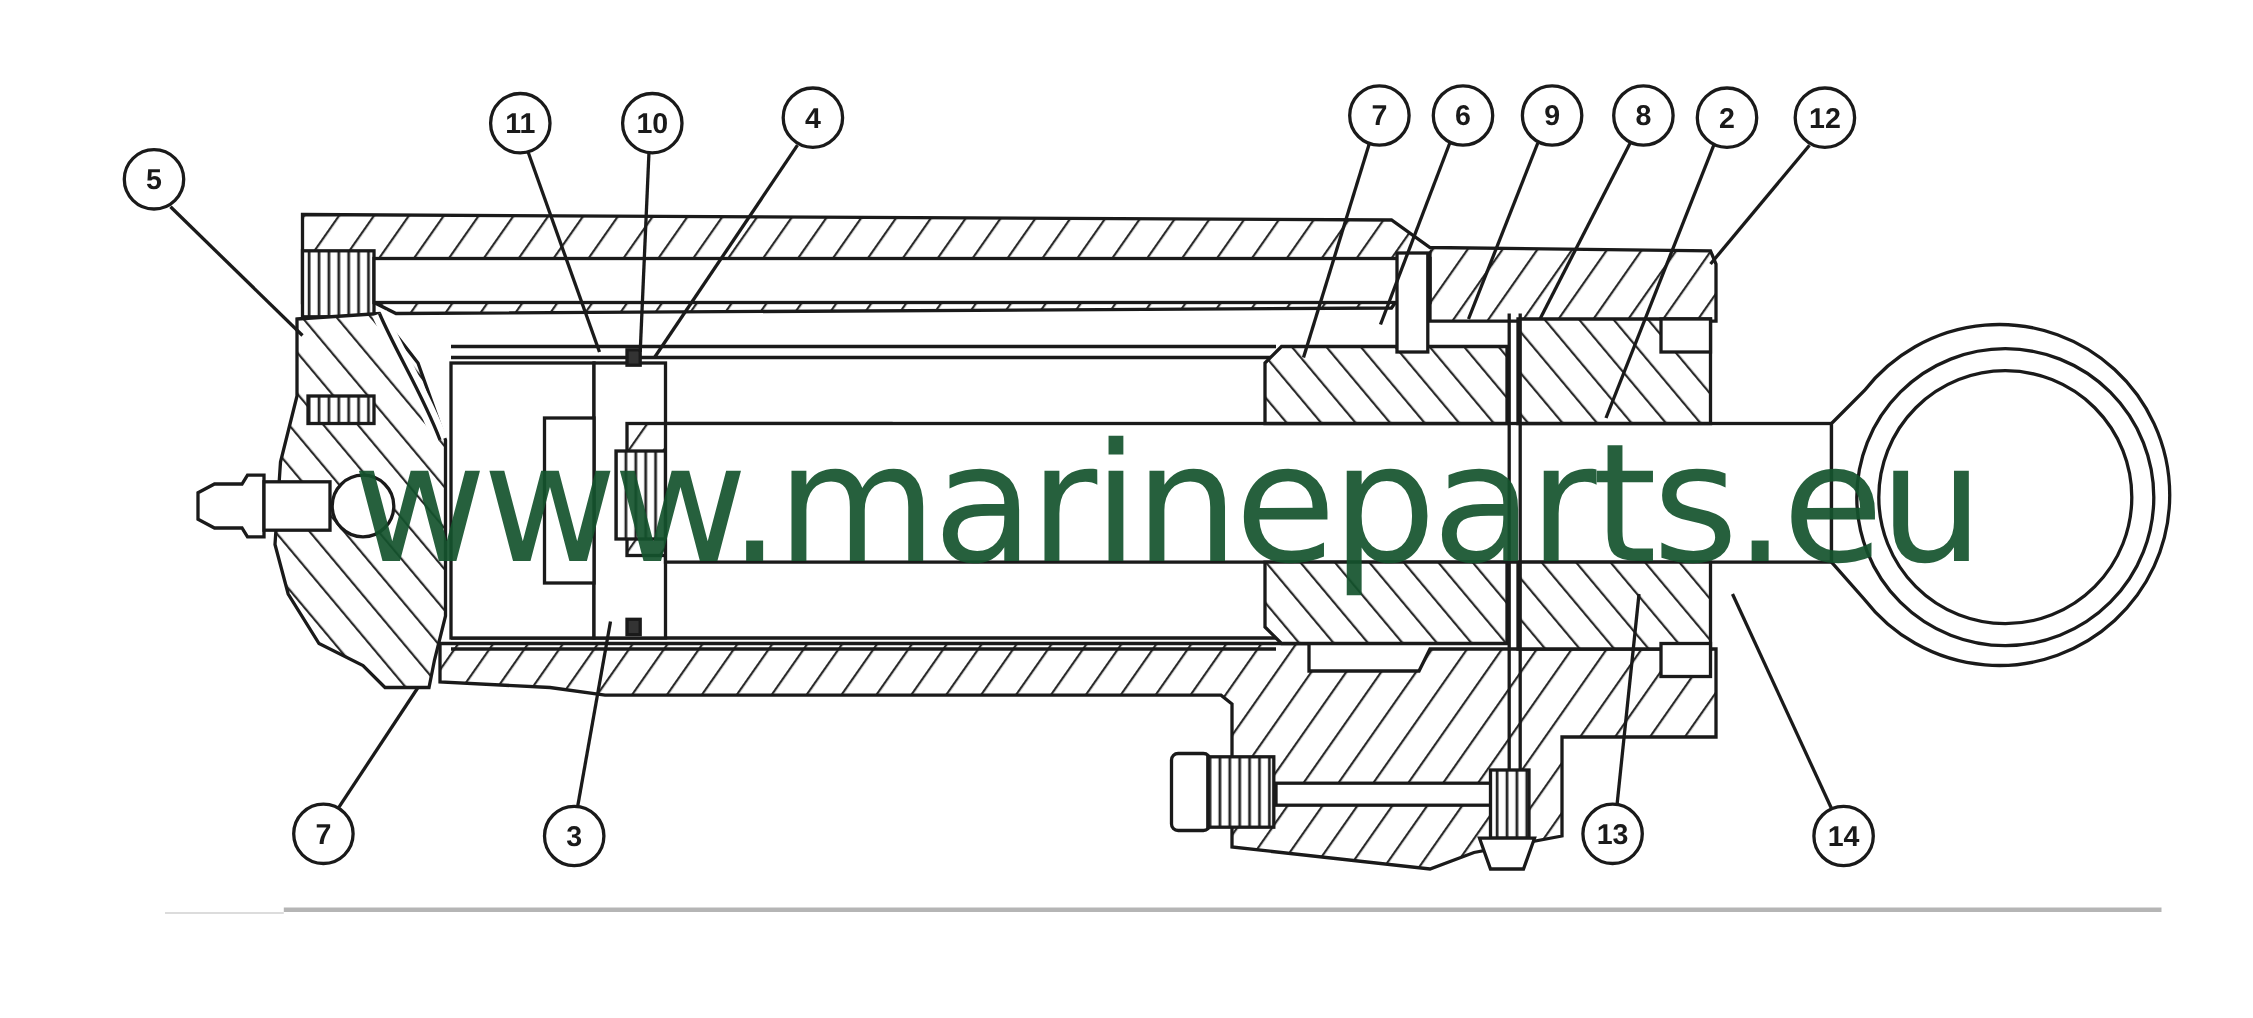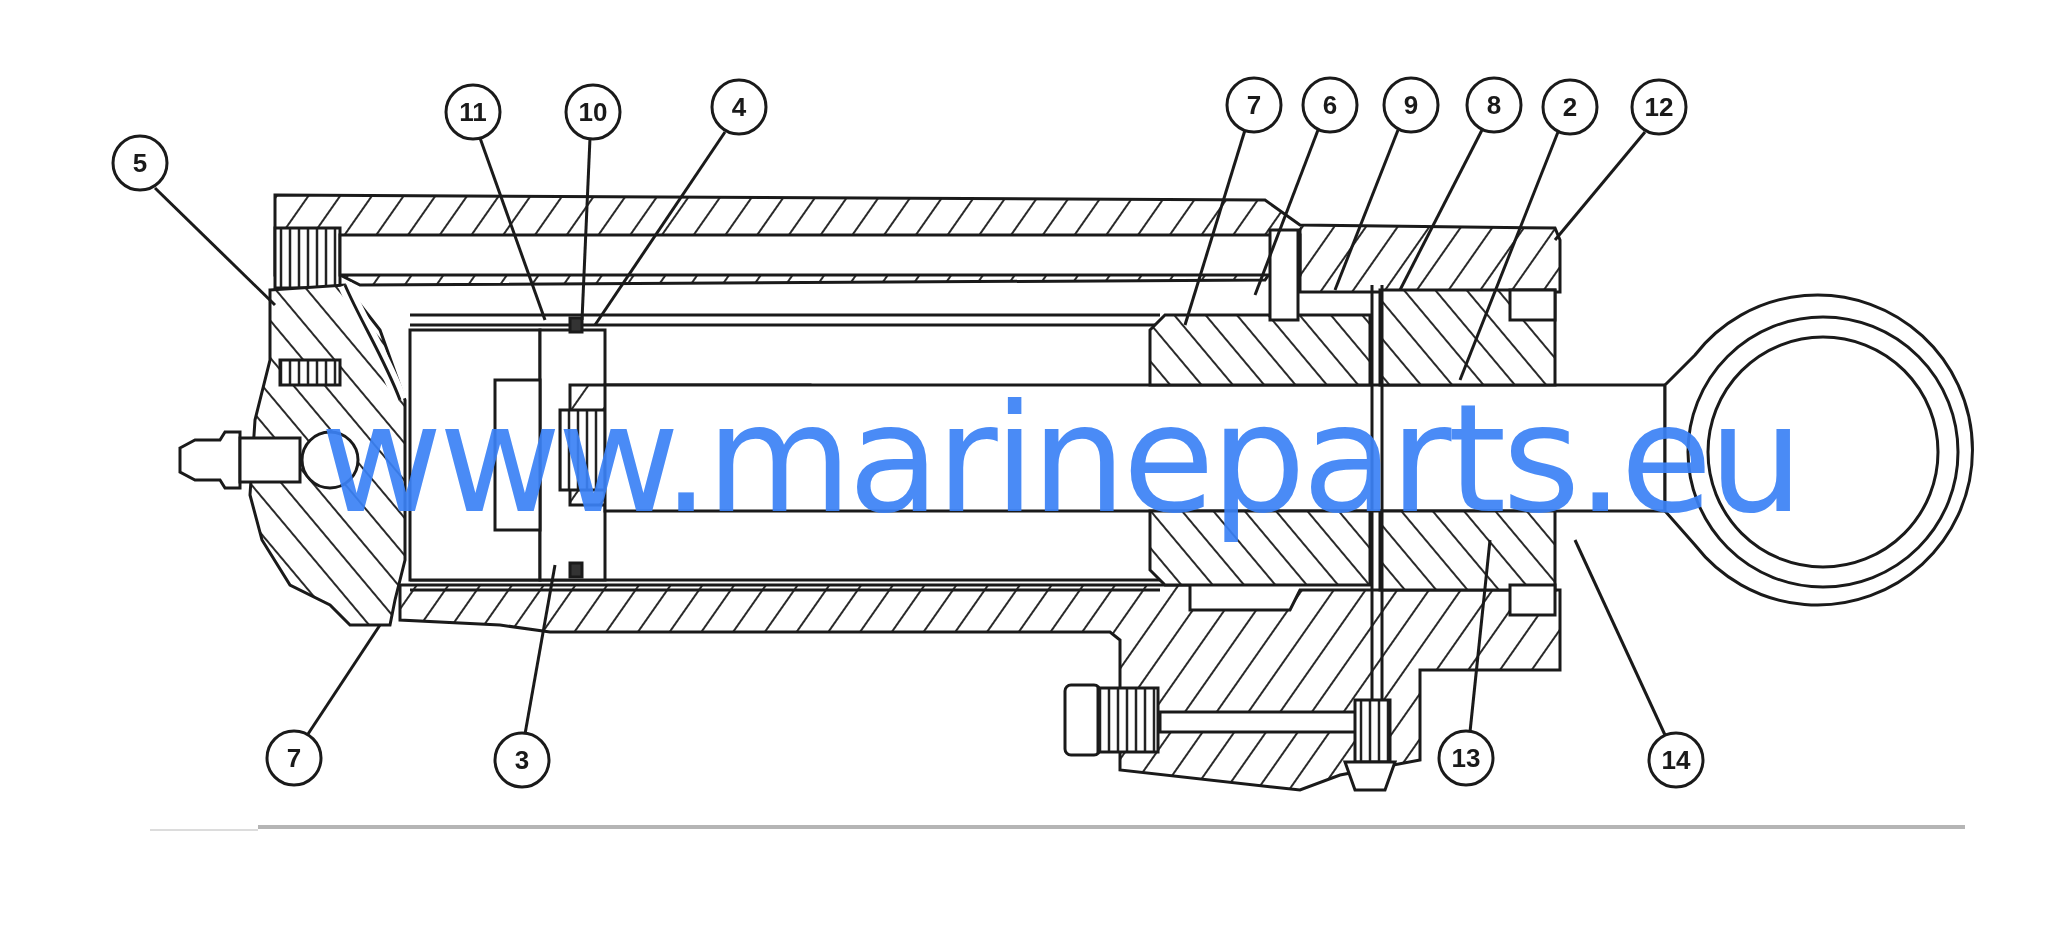--- a/index.html
+++ b/index.html
@@ -1,19 +1,19 @@
 <!DOCTYPE html>
 <html><head>
 <meta charset="utf-8">
 <style>
   html, body { margin:0; padding:0; background:#ffffff; }
   body { width:2048px; height:925px; position:relative; overflow:hidden; font-family:"DejaVu Sans", sans-serif; }
   #drawing { position:absolute; left:0; top:0; width:2048px; height:925px; }
   .callout-label { font-family:"Liberation Sans", sans-serif; font-size:26px; font-weight:bold; fill:#1a1a1a; }
-  #watermark { position:absolute; left:320px; top:372px; font-family:"DejaVu Sans", sans-serif; font-size:150px; color:#3b82f6; opacity:0.92; letter-spacing:-4px; white-space:nowrap; pointer-events:none;text-align:right; }
+  #watermark { position:absolute; left:320px; top:372px; font-family:"DejaVu Sans", sans-serif; font-size:150px; color:#14532d; opacity:0.92; letter-spacing:-4px; white-space:nowrap; pointer-events:none;text-align:right; }
 </style>
 </head>
 <body>
 
 <svg id="drawing" viewBox="0 0 2048 925" xmlns="http://www.w3.org/2000/svg">
   <defs>
     <pattern id="hatch" patternUnits="userSpaceOnUse" width="26" height="26" patternTransform="rotate(35)">
       <rect width="26" height="26" fill="#ffffff"></rect>
       <line x1="0" y1="0" x2="0" y2="26" stroke="#2a2a2a" stroke-width="4"></line>
     </pattern>

